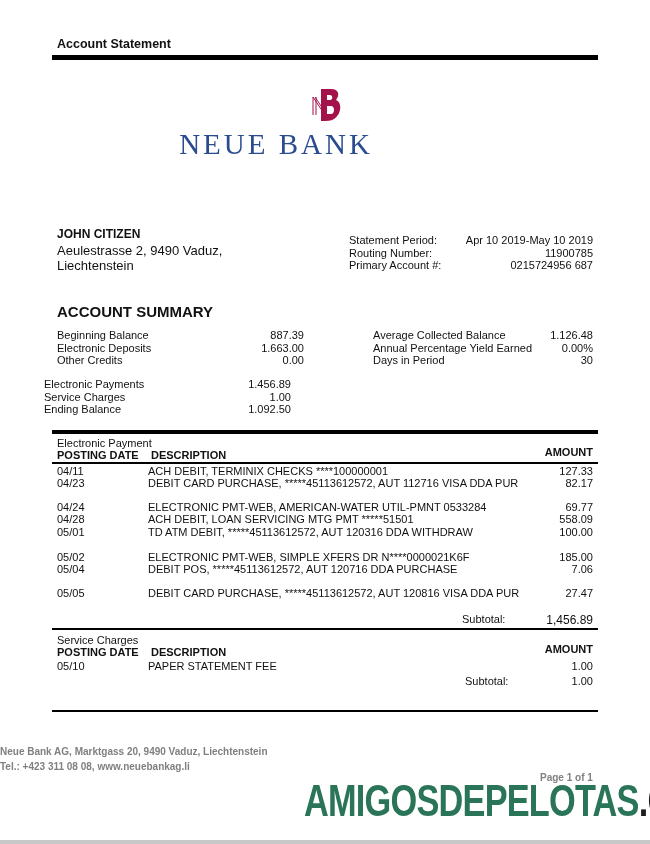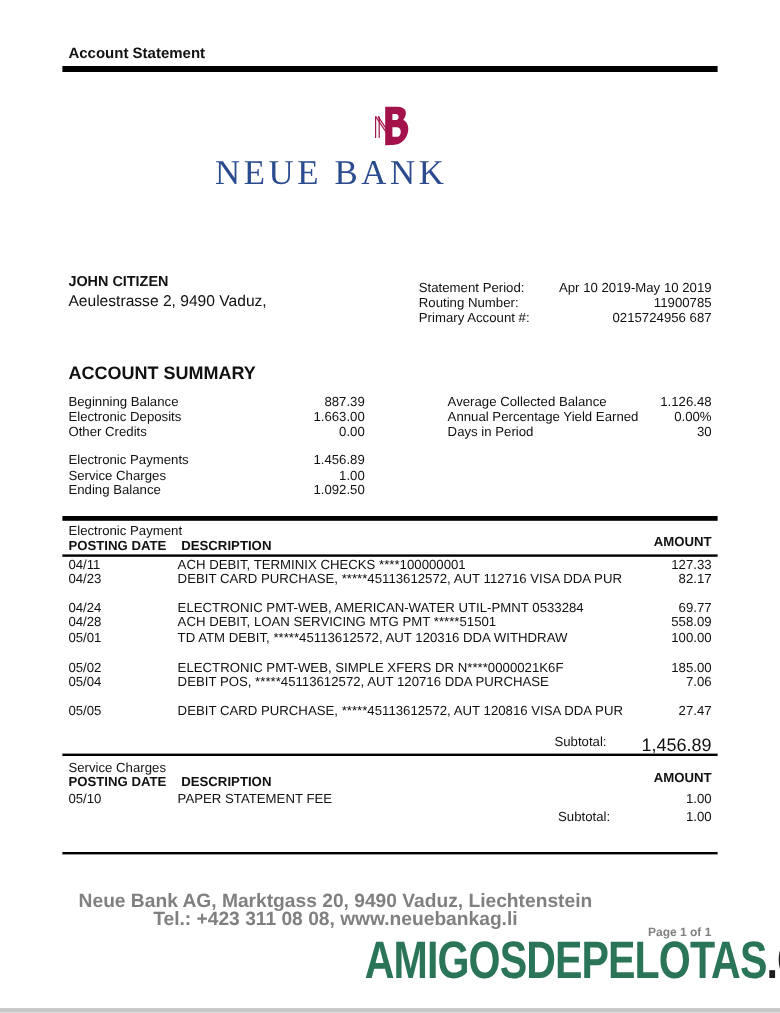--- a/index.html
+++ b/index.html
@@ -18,21 +18,21 @@
   .meta-row { display:flex; justify-content:space-between; }
   .sum-title { left:57px; top:303px; font-size:15px; font-weight:bold; }
   .sum-col { font-size:11px; line-height:12.5px; }
   .sum-row { display:flex; justify-content:space-between; }
   .sec-label { left:57px; font-size:11px; }
   .hdr { font-size:11px; font-weight:bold; }
   .row { font-size:11px; left:57px; width:536px; height:13px; }
   .row .date { position:absolute; left:0; }
   .row .desc { position:absolute; left:91px; }
   .row .amt { position:absolute; right:0;margin-left:25px; }
-  .footer { left:0; width:559px; text-align:center; font-size:16px; font-weight:bold; color:#808080; line-height:15px; }
+  .footer { left:0; width:559px; font-size:10px; font-weight:bold; color:#808080; line-height:15px; }
   .page-no { left:540px; top:772px; font-size:10px; font-weight:bold; color:#808080; }
   .watermark { left:304px; top:776px; font-size:44px; font-weight:bold; letter-spacing:-1px;
                font-family:"Liberation Sans", sans-serif; transform:scaleX(0.78); transform-origin:left top; white-space:nowrap; }
   .wm-green { color:#2a7457; }
   .wm-dark { color:#1e1e1e; }
   .bottom-bar { left:0; top:840px; width:650px; height:4px; background:#c8c8c8; }
 </style>
 </head>
 <body>
 
@@ -50,20 +50,21 @@
         <line x1="6" y1="10" x2="18" y2="28"></line>
       <line x1="16" y1="10" x2="16" y2="28"></line>
     </g>
   </svg>
 </div>
 <div class="abs logo-text">NEUE BANK</div>
 
 <div class="abs cust-name">JOHN CITIZEN</div>
 <div class="abs cust-addr">
   <div>Aeulestrasse 2, 9490 Vaduz,</div>
+  <div>Liechtenstein</div>
 </div>
 
 <div class="abs meta">
   <div class="meta-row">
     <span>Statement Period:</span>
     <span>Apr 10 2019-May 10 2019</span>
   </div>
   <div class="meta-row">
     <span>Routing Number:</span>
     <span>11900785</span>
@@ -84,21 +85,21 @@
   <div class="sum-row">
       <span>Electronic Deposits</span>
       <span>1.663.00</span>
     </div>
   <div class="sum-row">
       <span>Other Credits</span>
       <span>0.00</span>
     </div>
 </div>
 
-<div class="abs sum-col" style="left:57px; top:378px; width:247px;">
+<div class="abs sum-col" style="left:44px; top:378px; width:247px;">
   <div class="sum-row">
       <span>Electronic Payments</span>
       <span>1.456.89</span>
     </div>
   <div class="sum-row">
       <span>Service Charges</span>
       <span>1.00</span>
     </div>
   <div class="sum-row">
       <span>Ending Balance</span>
@@ -163,21 +164,21 @@
     <span class="desc">DEBIT POS, *****45113612572, AUT 120716 DDA PURCHASE</span>
     <span class="amt">7.06</span>
   </div>
 <div class="abs row" style="top:587px;">
     <span class="date">05/05</span>
     <span class="desc">DEBIT CARD PURCHASE, *****45113612572, AUT 120816 VISA DDA PUR</span>
     <span class="amt">27.47</span>
   </div>
 
 <div class="abs" style="left:462px; top:613px; font-size:11px;">Subtotal:</div>
-<div class="abs" style="right:57px; top:613px; font-size:15px;">1,456.89</div>
+<div class="abs" style="right:57px; top:613px; font-size:12px;">1,456.89</div>
 
 <div class="abs rule-thin" style="top:628px;"></div>
 <div class="abs sec-label" style="top:634px;">Service Charges</div>
 <div class="abs hdr" style="left:57px; top:646px;">POSTING DATE</div>
 <div class="abs hdr" style="left:151px; top:646px;">DESCRIPTION</div>
 <div class="abs hdr" style="right:57px; top:643px;">AMOUNT</div>
 
 <div class="abs row" style="top:660px;">
     <span class="date">05/10</span>
     <span class="desc">PAPER STATEMENT FEE</span>

